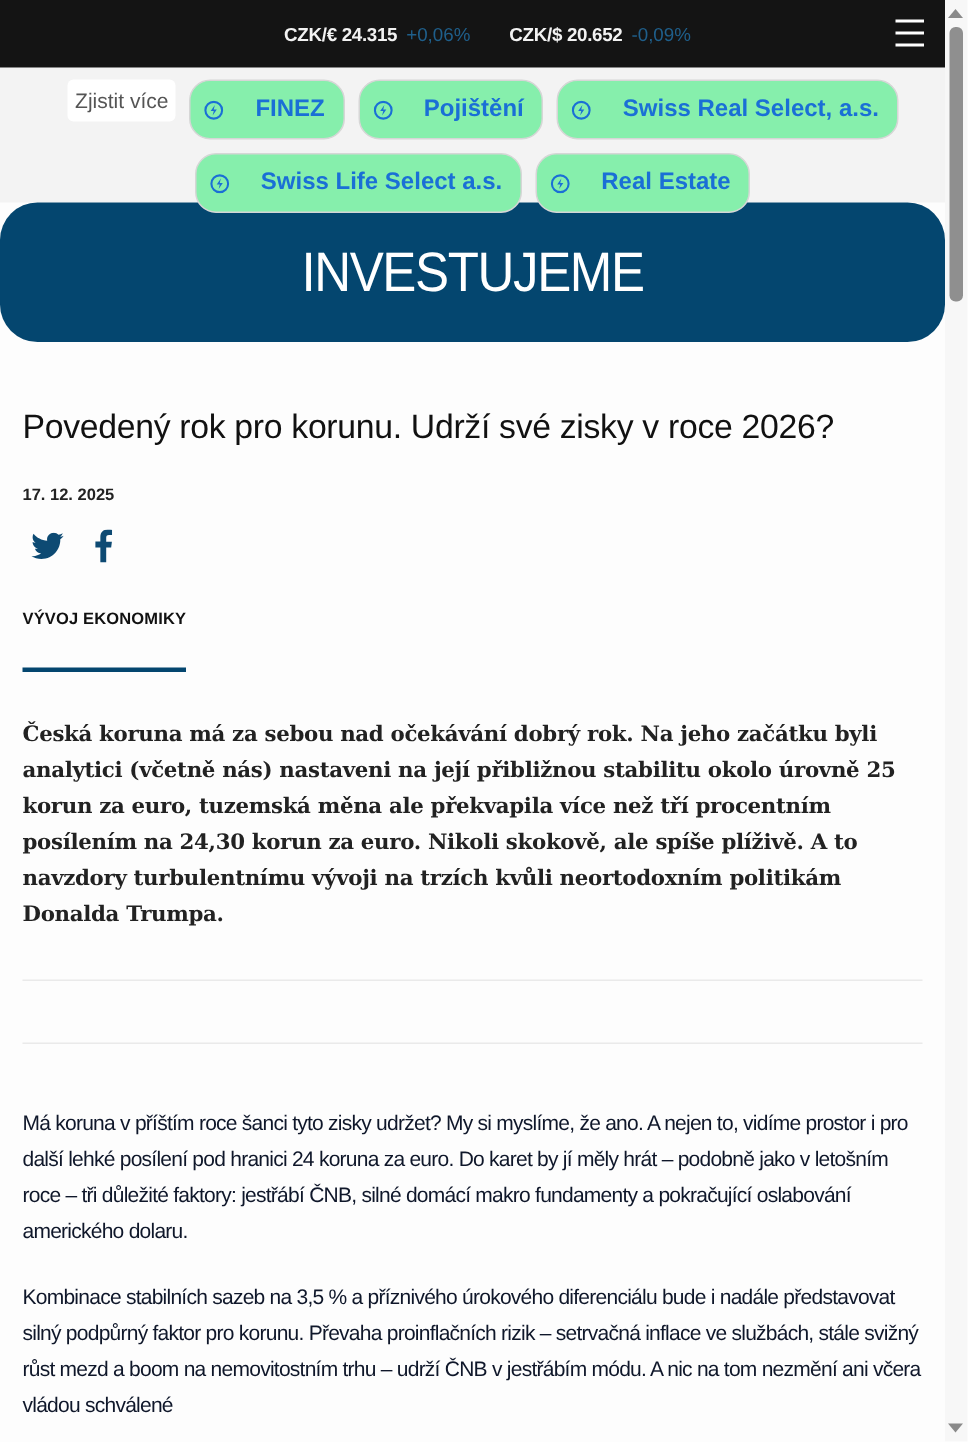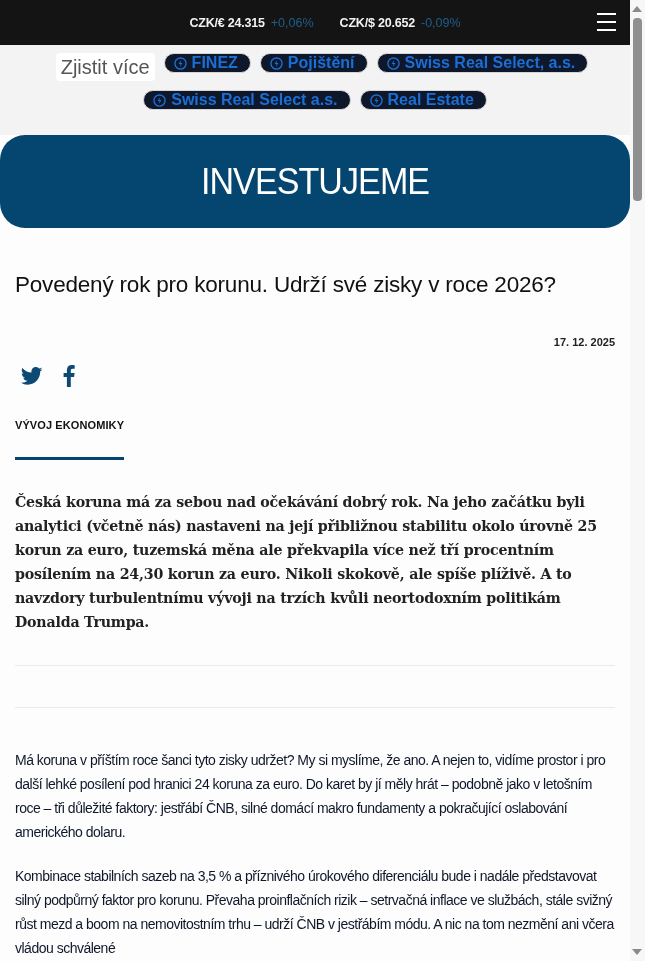--- a/index.html
+++ b/index.html
@@ -14,32 +14,32 @@
     .ticker { display: flex; gap: 6px; align-items: baseline; font-size: 12.5px; }
     .ticker .pair { color: #f2f2f2; font-weight: bold; letter-spacing: -0.2px; }
     .ticker .chg { color: #1f5f8b; font-size: 12.5px; }
     .hamburger { position: absolute; right: 14px; top: 13px; width: 19px; height: 18px; display: flex; flex-direction: column; justify-content: space-between; cursor: pointer; }
     .hamburger span { display: block; height: 2px; background: #ffffff; }
 
     
     .tag-strip { background: #f3f3f3; height: 90px; padding-top: 8px; }
     .tag-row { display: flex; justify-content: center; gap: 9px; margin-bottom: 9px; }
     .tag-row.r1 { margin-left: 14px; }
-    .tag-label { background: #ffffff; border-radius: 4px; padding: 4px 5px; font-size: 20px; color: #555; height: 28px; line-height: 20px; }
-    .chip { display: flex; align-items: center; gap: 5px; height: 20px; padding: 0 12px 0 9px; border: 1px solid #d6d6d6; border-radius: 14px; background: #0f172a; color: #1a6fd6; font-size: 16px; font-weight: bold; cursor: pointer; white-space: nowrap; }
+    .tag-label { background: #ffffff; border-radius: 4px; padding: 4px 5px; font-size: 14px; color: #555; height: 28px; line-height: 20px; }
+    .chip { display: flex; align-items: center; gap: 21px; height: 40px; padding: 0 12px 0 9px; border: 1px solid #d6d6d6; border-radius: 14px; background: #86efac; color: #1a6fd6; font-size: 16px; font-weight: bold; cursor: pointer; white-space: nowrap; }
     .chip svg { width: 13px; height: 13px; flex: 0 0 13px; }
 
     
     .brand { height: 93px; background: #04466f; display: flex; align-items: center; justify-content: center; border-radius: 25px; }
     .brand-logo { color: #ffffff; font-family: "Liberation Sans", sans-serif; font-size: 37px; letter-spacing: -1px; transform: scaleX(0.92); font-weight: normal; }
 
     
     .article { padding: 0 15px; }
     .headline { margin-top: 42px; font-size: 22.5px; font-weight: normal; line-height: 30px; color: #111; letter-spacing: -0.2px; }
-    .date { margin-top: 36px; font-size: 11px; font-weight: bold; color: #222; text-align: right; }
+    .date { margin-top: 24px; font-size: 11px; font-weight: bold; color: #222; }
     .share { display: flex; gap: 20px; margin-top: 15px; align-items: center; padding-left: 6px; height: 26px; }
     .share svg { display: block; cursor: pointer; }
     .category { margin-top: 30px; display: inline-block; font-size: 11px; font-weight: bold; color: #111; padding-bottom: 26px; border-bottom: 3px solid #04466f; letter-spacing: 0.1px; }
 
     .lead { margin-top: 30px; font-family: "DejaVu Serif", "Liberation Serif", serif; font-weight: bold; font-size: 14.2px; line-height: 24px; color: #222; letter-spacing: -0.2px; padding-bottom: 31px; border-bottom: 1px solid #eaeaea; }
     .spacer-rule { height: 42px; border-bottom: 1px solid #eaeaea; }
 
     .body-text { font-family: Liberation Sans, sans-serif; font-size: 14px; line-height: 24px; color: #0f172a; letter-spacing: -0.5px; }
     .p1 { margin-top: 40px; }
     .p2 { margin-top: 20px; }
@@ -97,21 +97,21 @@
           </svg>
         <span>Swiss Real Select, a.s.</span>
       </div>
     </div>
     <div class="tag-row r2">
       <div class="chip">
         <svg viewBox="0 0 14 14">
             <circle cx="7" cy="7" r="6" fill="none" stroke="#1a6fd6" stroke-width="1.5"></circle>
             <path d="M7.8 3.2 L4.8 7.6 H7 L6.2 10.8 L9.2 6.4 H7 Z" fill="#1a6fd6"></path>
           </svg>
-        <span>Swiss Real Select a.s.</span>
+        <span>Swiss Life Select a.s.</span>
       </div>
       <div class="chip">
         <svg viewBox="0 0 14 14">
             <circle cx="7" cy="7" r="6" fill="none" stroke="#1a6fd6" stroke-width="1.5"></circle>
             <path d="M7.8 3.2 L4.8 7.6 H7 L6.2 10.8 L9.2 6.4 H7 Z" fill="#1a6fd6"></path>
           </svg>
         <span>Real Estate</span>
       </div>
     </div>
   </div>

